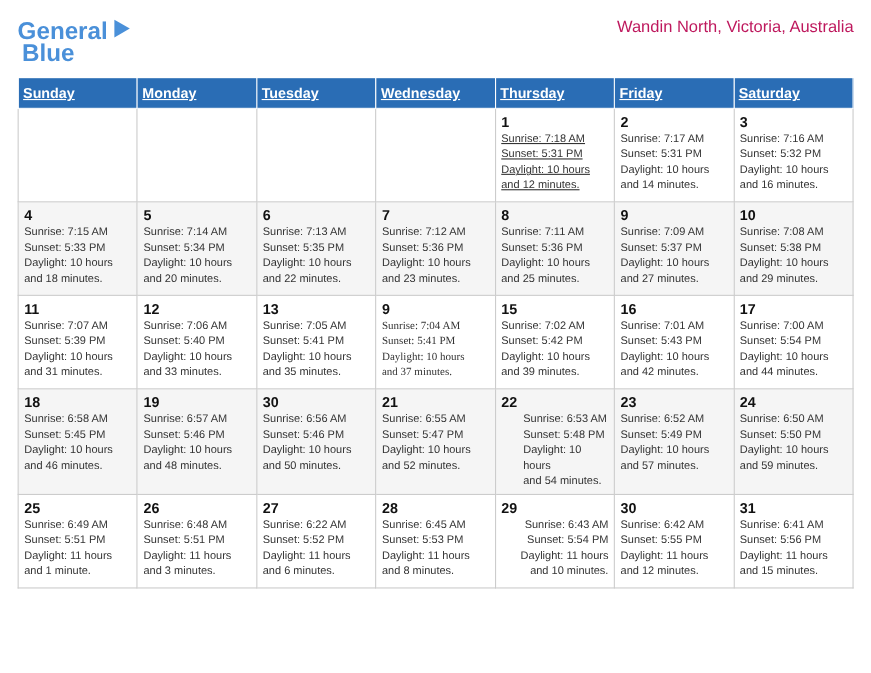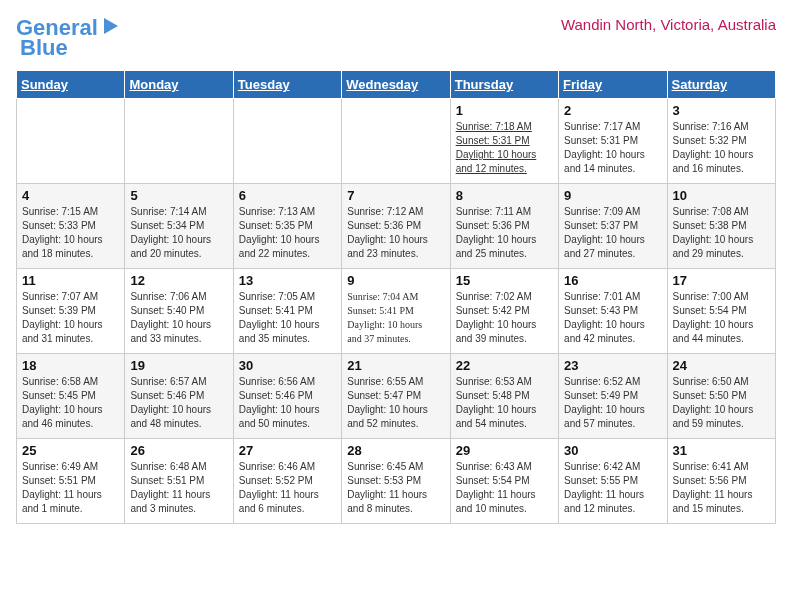--- a/index.html
+++ b/index.html
@@ -274,21 +274,21 @@
         </td>
         <td>
           <div class="day-num">21</div>
           <div class="cell-info" style="white-space: pre-line;">Sunrise: 6:55 AM
 Sunset: 5:47 PM
 Daylight: 10 hours
 and 52 minutes.</div>
         </td>
         <td>
           <div class="day-num">22</div>
-          <div class="cell-info" style="white-space: pre-line;">Sunrise: 6:53 AM
+          <div class="cell-info" style="white-space: pre-line; margin-left: 20px;">Sunrise: 6:53 AM
 Sunset: 5:48 PM
 Daylight: 10 hours
 and 54 minutes.</div>
         </td>
         <td>
           <div class="day-num">23</div>
           <div class="cell-info" style="white-space: pre-line;">Sunrise: 6:52 AM
 Sunset: 5:49 PM
 Daylight: 10 hours
 and 57 minutes.</div>
@@ -311,35 +311,35 @@
         </td>
         <td>
           <div class="day-num">26</div>
           <div class="cell-info" style="white-space: pre-line;">Sunrise: 6:48 AM
 Sunset: 5:51 PM
 Daylight: 11 hours
 and 3 minutes.</div>
         </td>
         <td>
           <div class="day-num">27</div>
-          <div class="cell-info" style="white-space: pre-line;">Sunrise: 6:46 AM
+          <div class="cell-info" style="white-space: pre-line;">Sunrise: 6:22 AM
 Sunset: 5:52 PM
 Daylight: 11 hours
 and 6 minutes.</div>
         </td>
         <td>
           <div class="day-num">28</div>
           <div class="cell-info" style="white-space: pre-line;">Sunrise: 6:45 AM
 Sunset: 5:53 PM
 Daylight: 11 hours
 and 8 minutes.</div>
         </td>
         <td>
           <div class="day-num">29</div>
-          <div class="cell-info" style="white-space: pre-line;">Sunrise: 6:43 AM
+          <div class="cell-info" style="white-space: pre-line; text-align: right;">Sunrise: 6:43 AM
 Sunset: 5:54 PM
 Daylight: 11 hours
 and 10 minutes.</div>
         </td>
         <td>
           <div class="day-num">30</div>
           <div class="cell-info" style="white-space: pre-line;">Sunrise: 6:42 AM
 Sunset: 5:55 PM
 Daylight: 11 hours
 and 12 minutes.</div>

